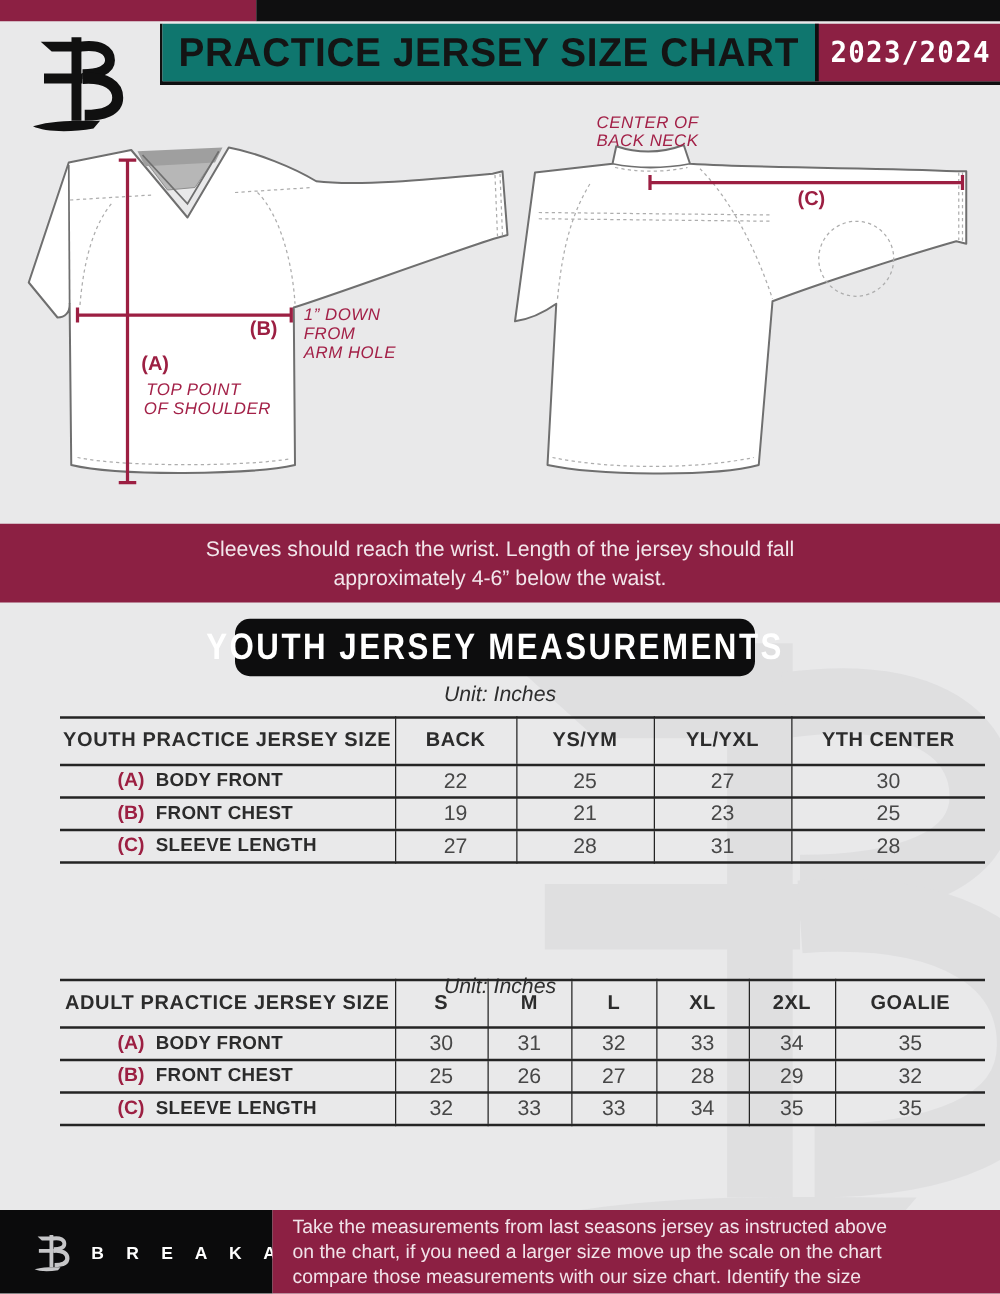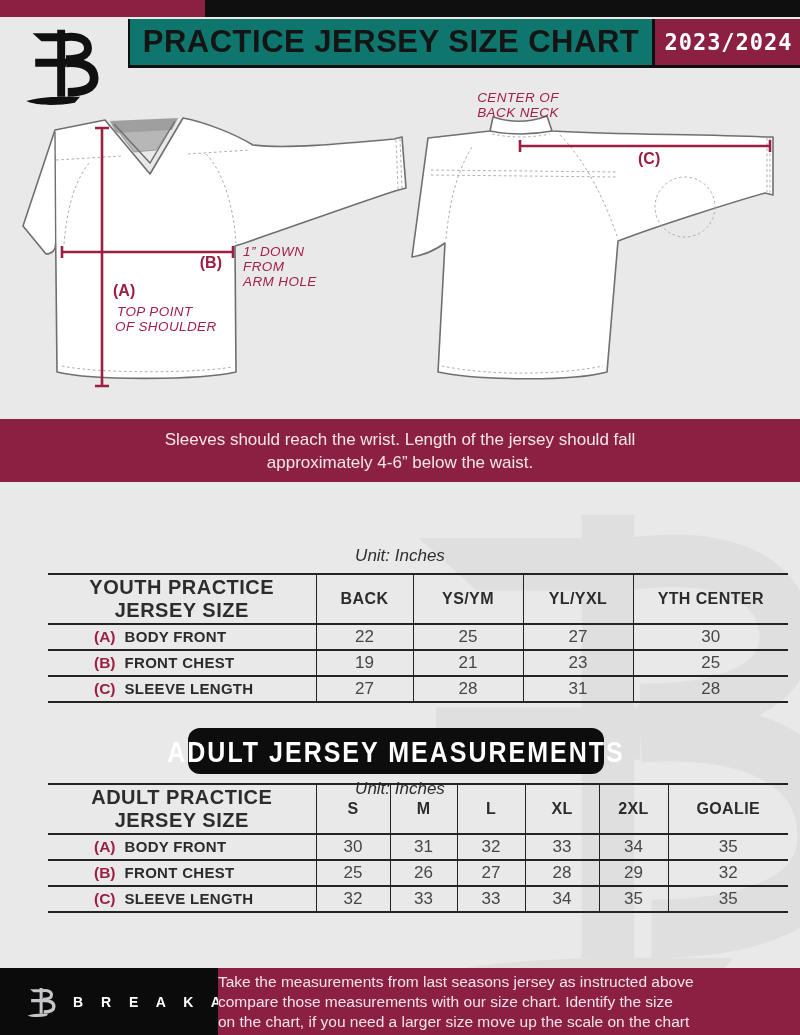--- a/index.html
+++ b/index.html
@@ -64,33 +64,33 @@
   .meas-table{position:absolute;left:48px;border-collapse:collapse;width:740px;
     table-layout:fixed;z-index:2;}
   .table-youth{top:573px;}
   .table-adult{top:783px;}
   .meas-table tr{border-top:2px solid var(--rule);}
   .meas-table tr:last-child{border-bottom:2px solid var(--rule);}
   .meas-table th:not(:first-child),.meas-table td:not(:first-child){border-left:1.5px solid var(--rule);}
   .meas-table thead tr{height:38px;}
   .meas-table tbody tr{height:26px;}
   .meas-table th{font-weight:700;font-size:16px;color:#2c2c2c;letter-spacing:.4px;text-align:center;}
-  .meas-table th.rowhead{font-weight:600;font-size:20px;letter-spacing:.5px;}
+  .meas-table th.rowhead{font-weight:600;font-size:16px;letter-spacing:.5px;}
   .meas-table td.num{font-size:17px;color:#474747;text-align:center;}
   .meas-table td.lbl{text-align:left;padding-left:46px;white-space:nowrap;}
   .key{color:var(--maroon-bright);font-weight:700;font-size:15.5px;margin-right:9px;}
   .lblt{font-size:15px;color:#2b2b2b;letter-spacing:.3px;font-weight:600;}
   
   .footer{position:absolute;left:0;top:968px;width:800px;height:67px;display:flex;z-index:2;}
   .footer-black{width:218px;background:#0b0b0c;display:flex;align-items:center;gap:13px;
     padding-left:26px;box-sizing:border-box;}
   .footer-logo{width:34px;height:33px;color:#c6c6c8;flex:0 0 auto;}
   .footer-brand{color:#fff;font-weight:700;font-size:14px;letter-spacing:7px;white-space:nowrap;}
   .footer-maroon{flex:1;background:var(--maroon);color:#f1e3e9;font-size:15.5px;line-height:20px;
-    display:flex;flex-direction:column;justify-content:center;}
+    display:flex;flex-direction:column;justify-content:center;padding-left:16px;}
 </style>
 </head>
 <body>
 
 <div class="page">
 
   <svg width="0" height="0" style="position:absolute">
     <symbol id="logoB" viewBox="0 0 100 96">
       <path d="M40,8 h9 v76 h-9 z" fill="currentColor"></path>
       <path d="M12,12 L49,12 L49,21 L22,21 Z" fill="currentColor"></path>
@@ -186,20 +186,23 @@
       <text class="mnote" x="118" y="32" text-anchor="middle">BACK NECK</text>
       <text class="mlabel" x="238" y="79">(C)</text>
     </svg>
   </div>
 
   <div class="banner">
     <div>Sleeves should reach the wrist. Length of the jersey should fall</div>
     <div>approximately 4-6” below the waist.</div>
   </div>
 
+  <div class="section-bar bar-youth">
+    <span>YOUTH JERSEY MEASUREMENTS</span>
+  </div>
   <div class="unit unit-youth">Unit: Inches</div>
 
   <table class="meas-table table-youth">
     <colgroup>
         <col style="width:268px">
         <col style="width:97px">
         <col style="width:110px">
         <col style="width:110px">
         <col style="width:155px">
       </colgroup>
@@ -236,23 +239,20 @@
           <span class="key">(C)</span><span class="lblt">SLEEVE LENGTH</span>
         </td>
         <td class="num">27</td>
         <td class="num">28</td>
         <td class="num">31</td>
         <td class="num">28</td>
       </tr>
     </tbody>
   </table>
 
-  <div class="section-bar bar-adult">
-    <span>ADULT JERSEY MEASUREMENTS</span>
-  </div>
   <div class="unit unit-adult">Unit: Inches</div>
 
   <table class="meas-table table-adult">
     <colgroup>
         <col style="width:268px">
         <col style="width:74px">
         <col style="width:67px">
         <col style="width:68px">
         <col style="width:74px">
         <col style="width:69px">
@@ -308,18 +308,18 @@
 
   <div class="footer">
     <div class="footer-black">
       <svg class="footer-logo" viewBox="0 0 100 96">
         <use href="#logoB"></use>
       </svg>
       <span class="footer-brand">B R E A K A W A Y</span>
     </div>
     <div class="footer-maroon">
       <div>Take the measurements from last seasons jersey as instructed above</div>
+      <div>on the chart, if you need a larger size move up the scale on the chart</div>
       <div>compare those measurements  with our size chart. Identify the size</div>
-      <div>on the chart, if you need a larger size move up the scale on the chart</div>
     </div>
   </div>
 
 </div>
 
 </body></html>

